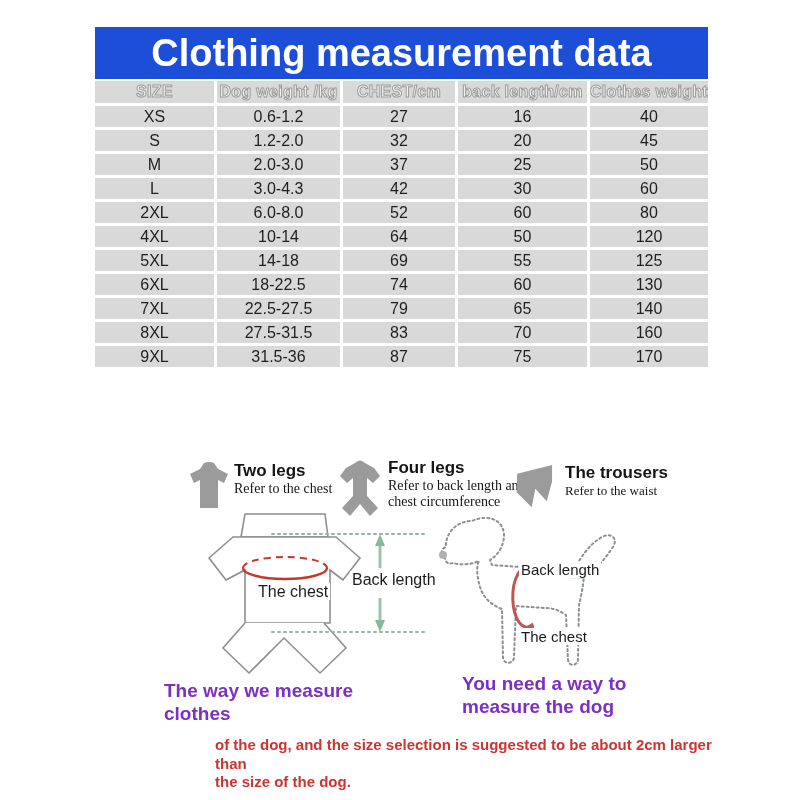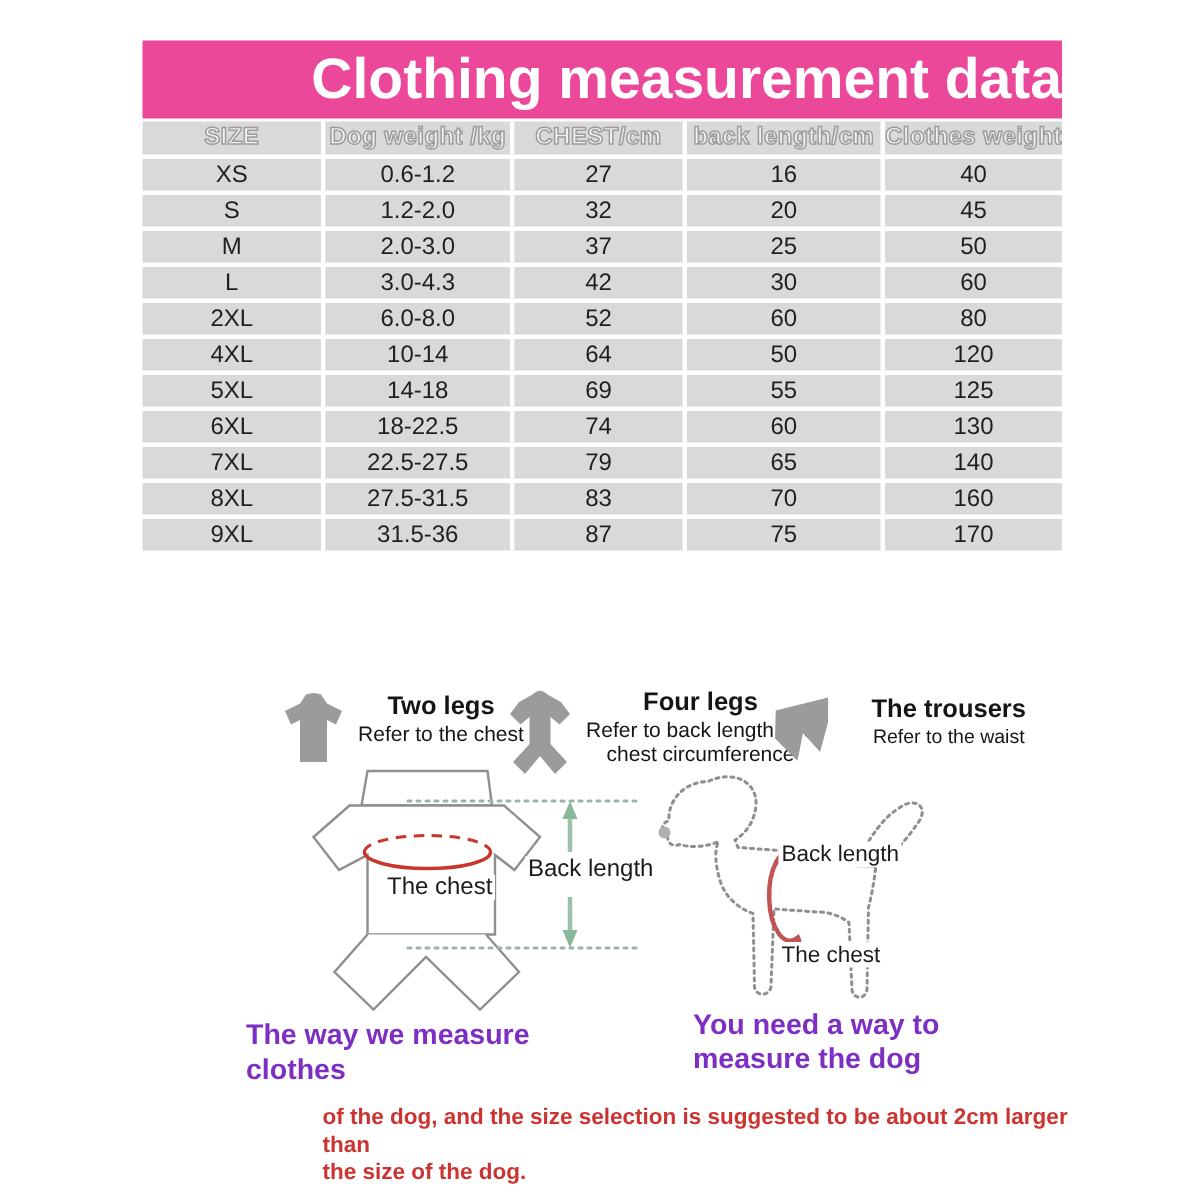--- a/index.html
+++ b/index.html
@@ -1,33 +1,33 @@
 <!DOCTYPE html>
 <html><head>
 <meta charset="utf-8">
 <style>
   html,body{margin:0;padding:0;background:#ffffff;}
   body{width:800px;height:800px;position:relative;font-family:"Liberation Sans","DejaVu Sans",sans-serif;overflow:hidden;}
   .abs{position:absolute;}
 
   
-  .title-bar{left:95px;top:27px;width:613px;height:52px;background:#ec4899;display:flex;align-items:center;justify-content:flex-end;}
+  .title-bar{left:95px;top:27px;width:613px;height:52px;background:#1d4ed8;display:flex;align-items:center;justify-content:center;}
   .title-bar h1{margin:0;color:#ffffff;font-size:38px;font-weight:700;letter-spacing:0px;white-space:nowrap;}
 
   
   table.size-table{left:95px;top:78px;width:613px;border-collapse:separate;border-spacing:0 3px;table-layout:fixed;position:absolute;}
   .size-table th,.size-table td{background:#d9d9d9;text-align:center;vertical-align:middle;padding:0;border-right:3px solid #ffffff;overflow:hidden;white-space:nowrap;}
   .size-table th:last-child,.size-table td:last-child{border-right:none;}
   .size-table th{height:22px;font-size:16px;font-weight:700;color:#f2f2f2;-webkit-text-stroke:1px #9c9c9c;letter-spacing:.3px;}
   .size-table td{height:21px;font-size:16px;color:#1f1f1f;font-weight:400;}
 
   
-  .legend-item{display:flex;align-items:flex-start;text-align:center;}
+  .legend-item{display:flex;align-items:flex-start;}
   .legend-title{font-size:17px;font-weight:700;color:#151515;line-height:20px;}
-  .legend-desc{font-size:14px;color:#151515;line-height:16px;}
+  .legend-desc{font-size:14px;color:#151515;line-height:16px;font-family:Liberation Serif, serif;}
 
   
   .diag-label{font-size:16px;color:#1b1b1b;white-space:nowrap;background:#ffffff;padding:0 2px;line-height:17px;}
 
   .caption{color:#7d2fc3;font-weight:700;font-size:19px;text-align:left;line-height:23px;}
 
   .tips{left:130px;top:736px;width:600px;color:#cc3431;font-size:15px;font-weight:700;line-height:18.5px;}
   .tips .cont{margin-left:85px;}
 </style>
 </head>

